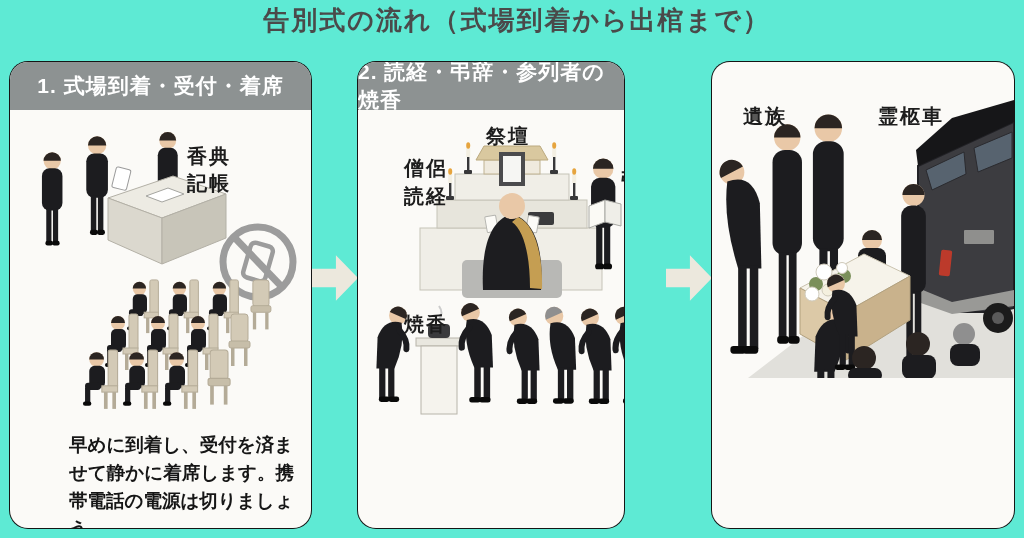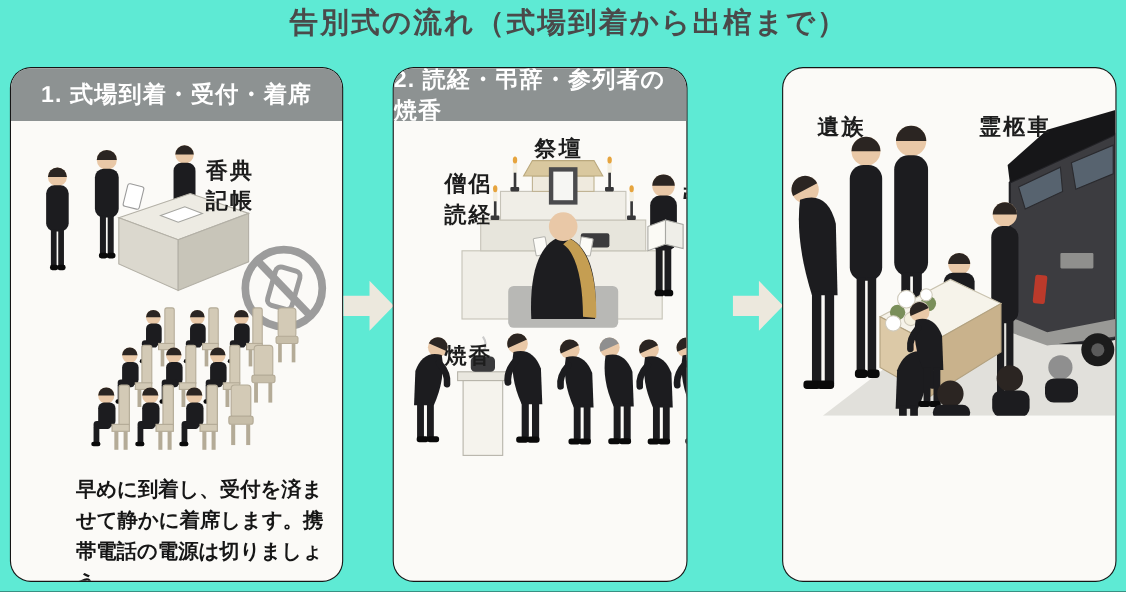--- a/index.html
+++ b/index.html
@@ -249,17 +249,17 @@
           <use href="#g-person-bow" transform="translate(112 200) scale(1.2)"></use>
           <circle cx="152" cy="296" r="12" fill="#2b2522"></circle>
             <rect x="136" y="306" width="34" height="14" rx="7" fill="#1c1c1f"></rect>
           <circle cx="206" cy="282" r="12" fill="#2b2522"></circle>
             <rect x="190" y="293" width="34" height="24" rx="8" fill="#1c1c1f"></rect>
           <circle cx="252" cy="272" r="11" fill="#8f8f8f"></circle>
             <rect x="238" y="282" width="30" height="22" rx="8" fill="#1c1c1f"></rect>
         </g>
       </svg>
       <div class="lbl" style="left:31px;top:44px">遺族</div>
-      <div class="lbl" style="left:178px;top:44px">霊柩車</div>
+      <div class="lbl" style="left:166px;top:44px">霊柩車</div>
     </div>
   </div>
 
 </div>
 
 </body></html>

